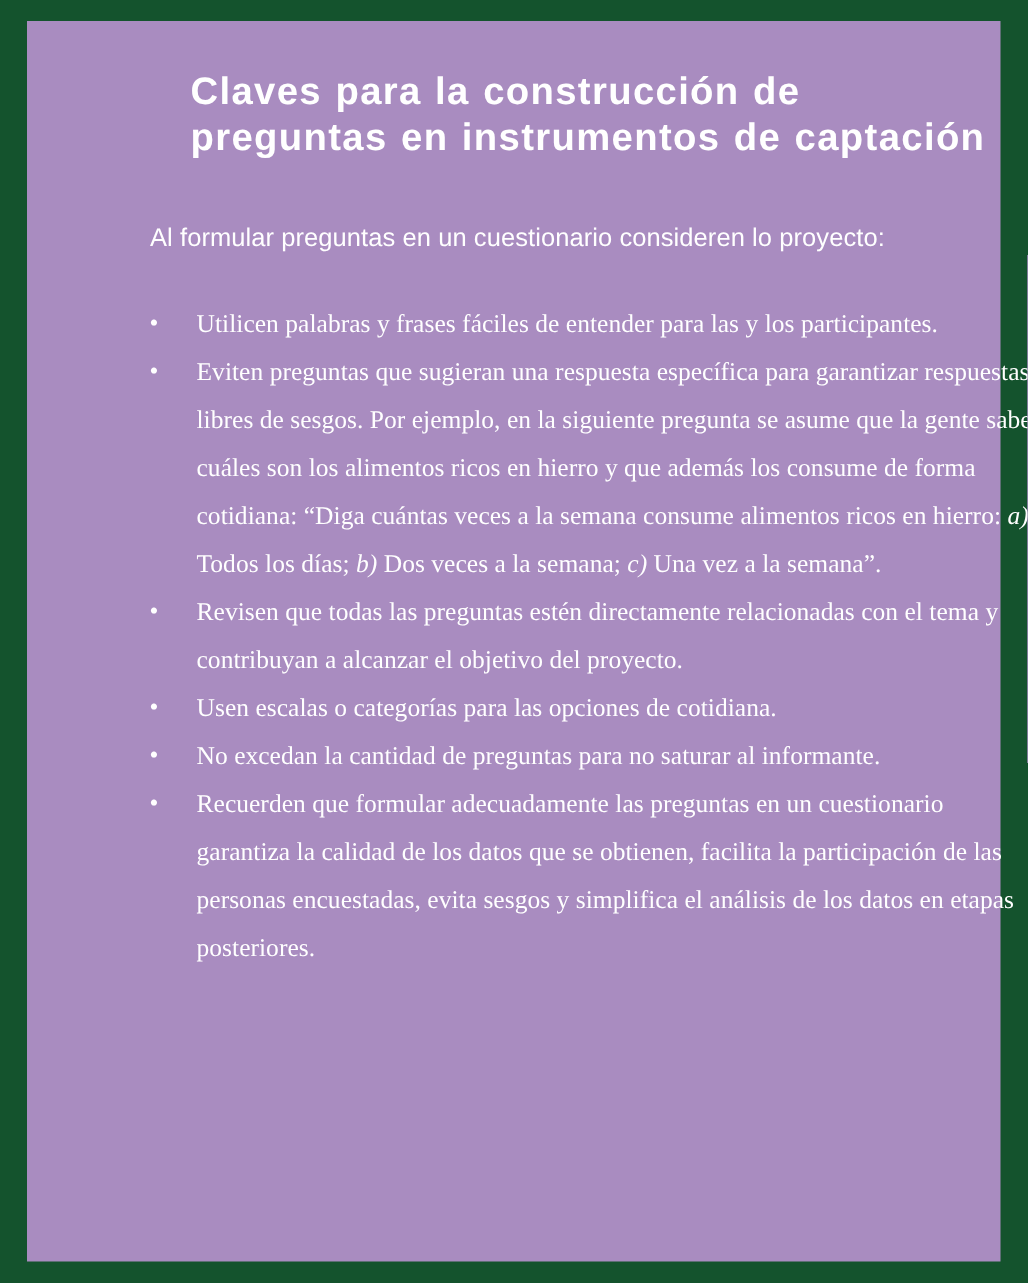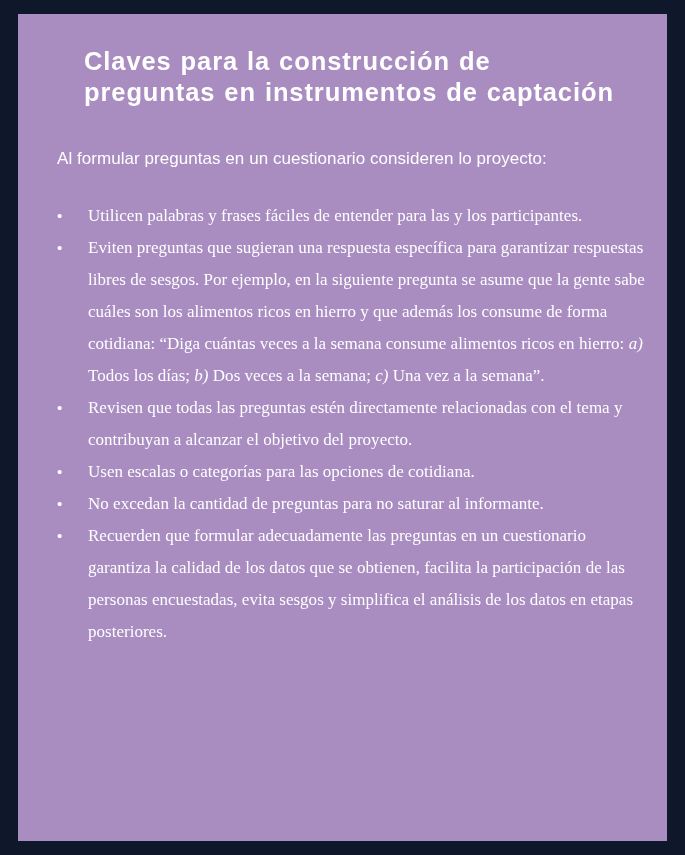--- a/index.html
+++ b/index.html
@@ -102,21 +102,21 @@
     font-family: Liberation Serif, serif;
   }
 
   .bullet-text i {
     font-style: italic;
   }
 </style>
 </head>
 <body style="background: rgb(166, 138, 192);">
 
-<div class="slide" style="background: #0f172a;">
+<div class="slide" style="background: #14532d; padding-left: 43px;">
 
   <div class="inner-panel" style="background: rgb(169, 140, 192);"></div>
 
   <div class="content">
 
     <h1 class="title">Claves para la construcción de preguntas en instrumentos de captación</h1>
 
     <p class="intro">Al formular preguntas en un cuestionario consideren lo proyecto:</p>
 
     <ul class="bullet-list">

